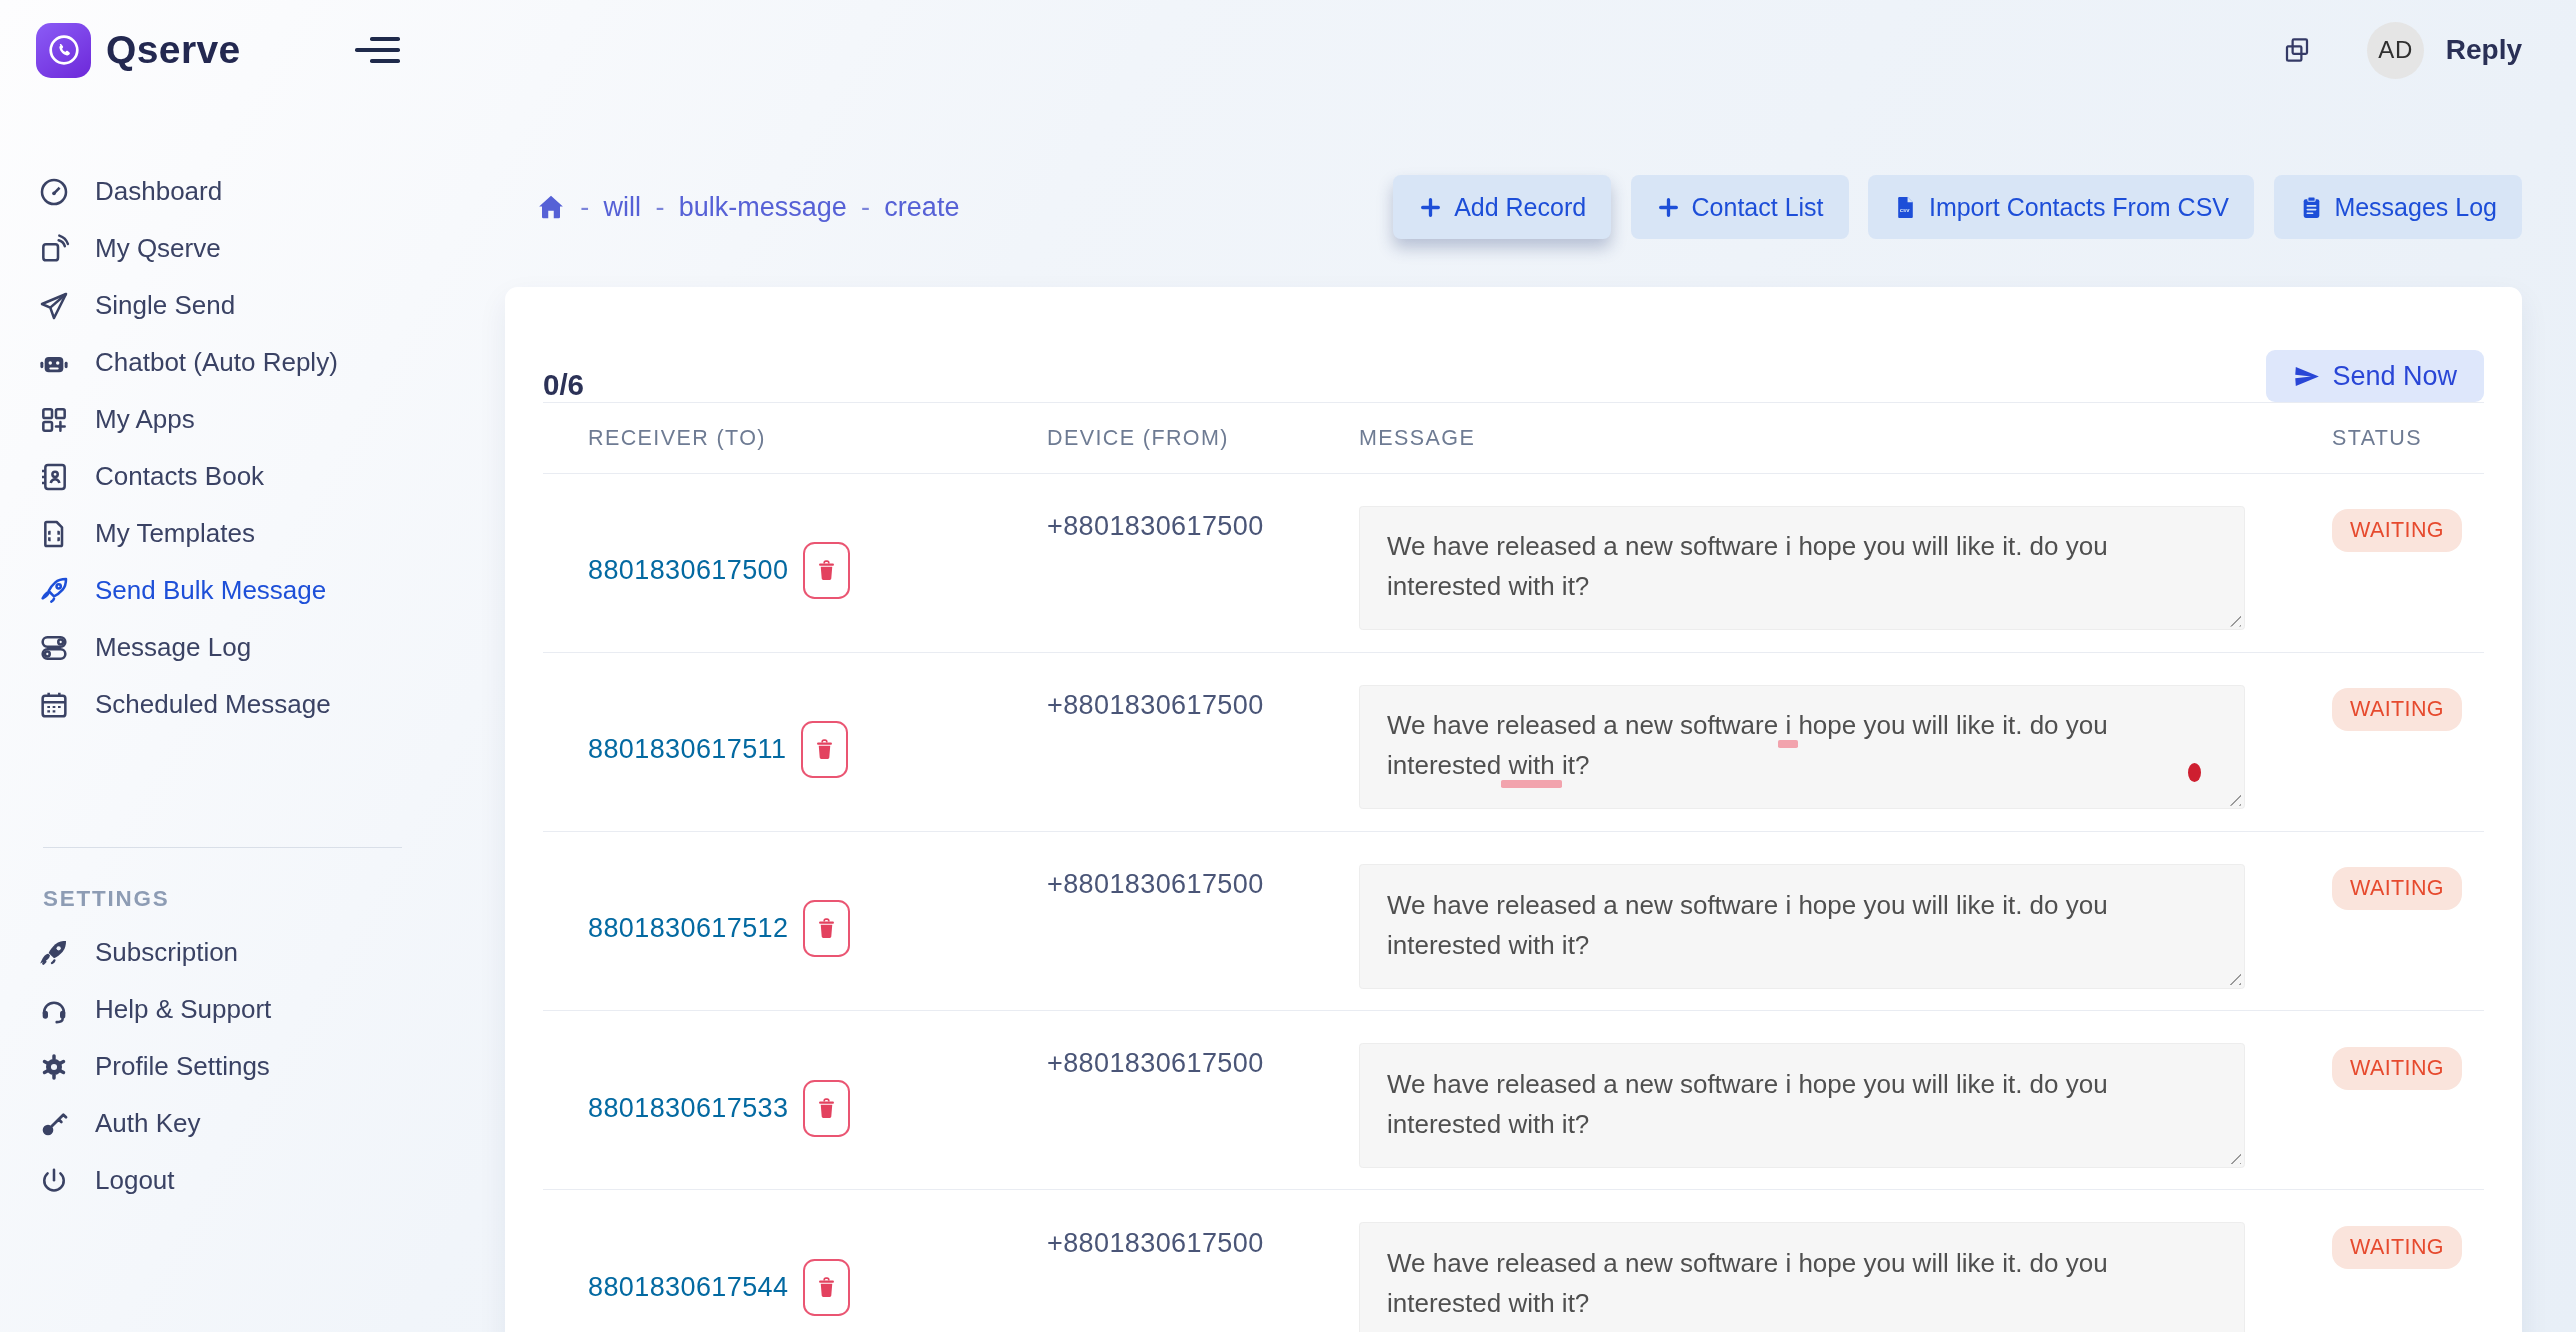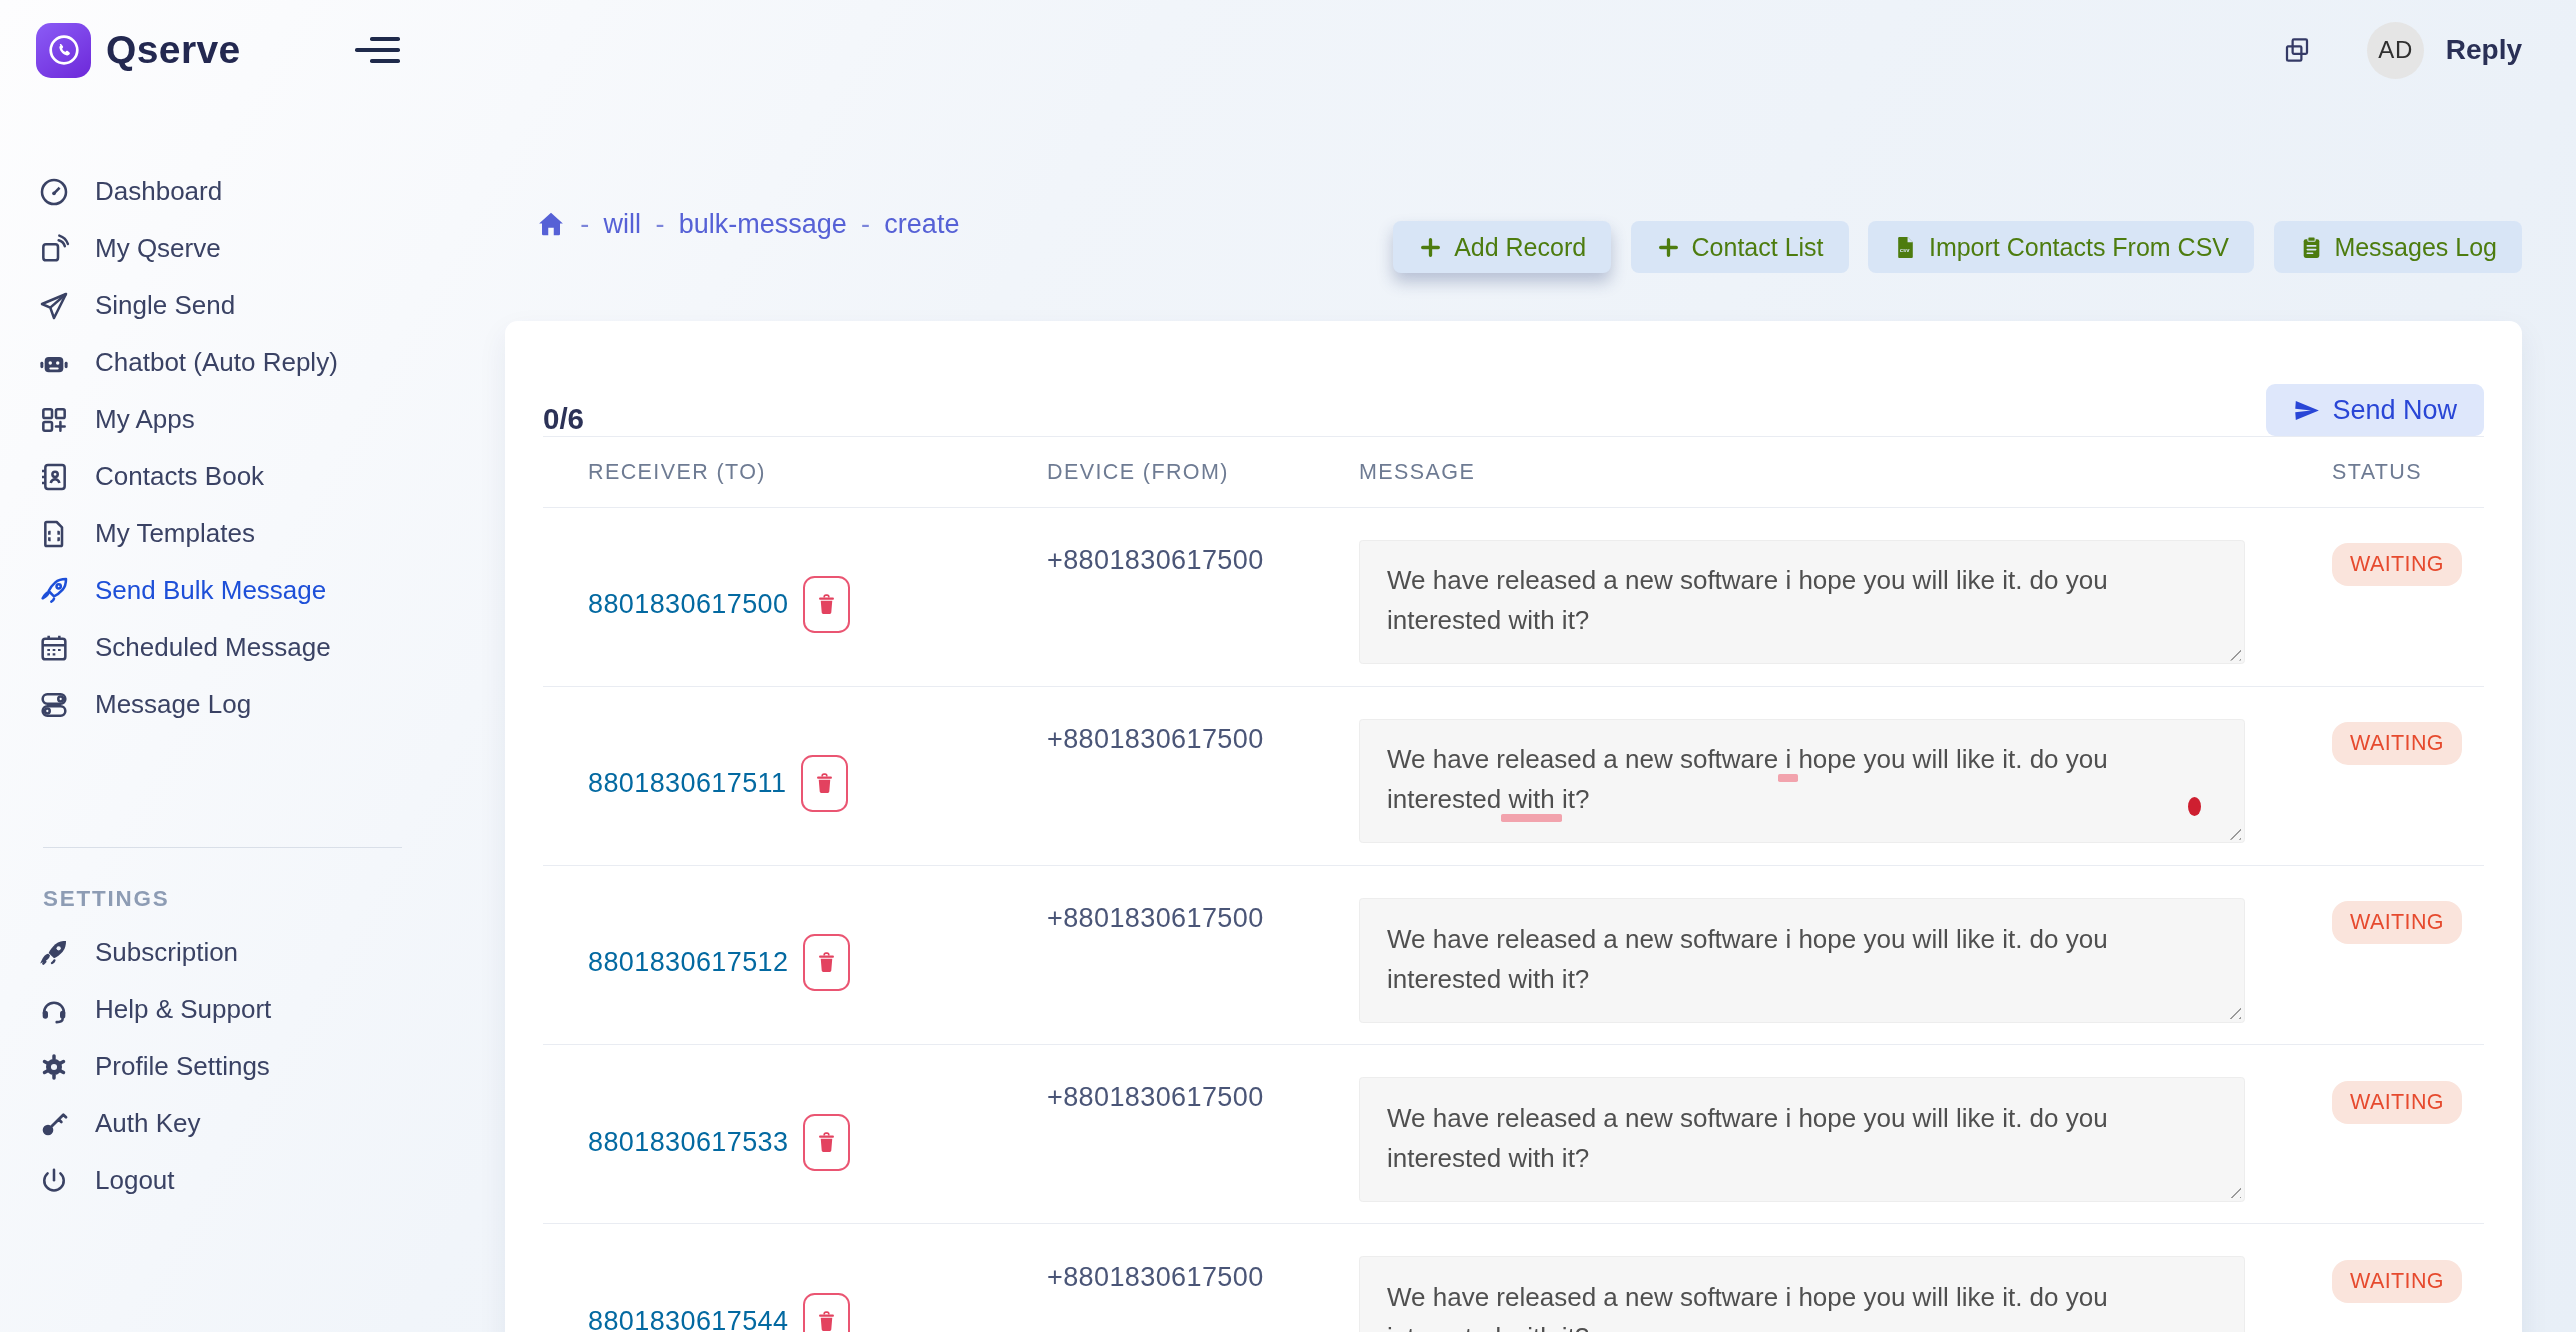--- a/index.html
+++ b/index.html
@@ -46,23 +46,23 @@
   .settings-head { margin:38px 0 12.5px 43px; font-size:22.4px; letter-spacing:1.8px; color:#8d9cb4; font-weight:bold; }
 
   .main { flex:1; padding:0 54px 0 58px; }
   .page-head { margin-top:75px; display:flex; align-items:center; }
   .breadcrumb { display:flex; align-items:center; gap:14.3px; padding-left:31px; font-size:27px; color:#5661d6; }
   .breadcrumb svg { width:30px; height:30px; }
   .crumb { cursor:pointer; }
   .crumb-sep { color:#7b84da; }
   .actions { margin-left:auto; display:flex; gap:19.7px; }
   .act-btn {
-    display:flex; align-items:center; gap:10.7px; height:52px; padding:0 25px;
+    display:flex; align-items:center; gap:10.7px; height:64px; padding:0 25px;
     background:#d8e5f6; border:none; border-radius:8px; cursor:pointer;
-    font-family:inherit; font-size:25px; color:#4d7c0f; font-weight:500;margin-top:46px;
+    font-family:inherit; font-size:25px; color:#1d4ed8; font-weight:500;
   }
   .act-btn svg { width:25px; height:25px; }
   .act-btn.raised { box-shadow:0 9px 16px rgba(40,60,120,.28); }
 
   
   .card {
     margin-top:48px; background:#ffffff; border-radius:12.5px;
     box-shadow:0 12.5px 30px rgba(35,48,95,.07);
     height:1252px; padding:0 38px;
   }
@@ -209,34 +209,34 @@
       <div class="nav-item active">
         <svg viewBox="0 0 24 24" fill="none" stroke="currentColor" stroke-width="1.9" stroke-linecap="round" stroke-linejoin="round">
             <path d="M13 5.5C15.5 3.3 18.6 3 21 3c0 2.4-.3 5.5-2.5 8-1.8 2-4.5 4.2-6.5 5l-4-4c.8-2 3-4.7 5-6.5z"></path>
             <circle cx="15.5" cy="8.5" r="1.6"></circle>
             <path d="M8 13c-1.5.2-2.8 1.4-4.5 4.5 3.1-1.7 4.3-3 4.5-4.5zM10 20c1-.5 1.7-1.2 2-2.3"></path>
           </svg>
         <span>Send Bulk Message</span>
       </div>
       <div class="nav-item">
         <svg viewBox="0 0 24 24" fill="none" stroke="currentColor" stroke-width="1.9">
-            <rect x="3.5" y="5" width="17" height="15.5" rx="2"></rect>
-            <path d="M3.5 10h17M8 2.8V6M16 2.8V6"></path>
-            <path d="M7 13.5h2M11 13.5h2M15 13.5h2M7 16.8h2M11 16.8h2" stroke-width="1.6"></path>
-          </svg>
-        <span>Scheduled Message</span>
-      </div>
-      <div class="nav-item">
-        <svg viewBox="0 0 24 24" fill="none" stroke="currentColor" stroke-width="1.9">
             <rect x="3.5" y="4" width="17" height="7" rx="3.5"></rect>
             <circle cx="17" cy="7.5" r="1.8"></circle>
             <rect x="3.5" y="13" width="17" height="7" rx="3.5"></rect>
             <circle cx="7" cy="16.5" r="1.8"></circle>
           </svg>
         <span>Message Log</span>
+      </div>
+      <div class="nav-item">
+        <svg viewBox="0 0 24 24" fill="none" stroke="currentColor" stroke-width="1.9">
+            <rect x="3.5" y="5" width="17" height="15.5" rx="2"></rect>
+            <path d="M3.5 10h17M8 2.8V6M16 2.8V6"></path>
+            <path d="M7 13.5h2M11 13.5h2M15 13.5h2M7 16.8h2M11 16.8h2" stroke-width="1.6"></path>
+          </svg>
+        <span>Scheduled Message</span>
       </div>
 
       <div class="side-div"></div>
       <div class="settings-head">SETTINGS</div>
 
       <div class="nav-item">
         <svg viewBox="0 0 24 24" fill="currentColor">
             <path d="M13 5.5C15.5 3.3 18.6 3 21 3c0 2.4-.3 5.5-2.5 8-1.8 2-4.5 4.2-6.5 5l-4-4c.8-2 3-4.7 5-6.5z"></path>
             <circle cx="15.5" cy="8.5" r="1.6" fill="#eef2f9"></circle>
             <path d="M7.5 13.5c-1.5.3-2.6 1.5-4 4.5 3-1.4 4.2-2.5 4.5-4zM4 20l1.5-1.5M10.5 19.5c.9-.4 1.5-1 1.8-1.9" stroke="currentColor" stroke-width="1.8" stroke-linecap="round" fill="none"></path>

